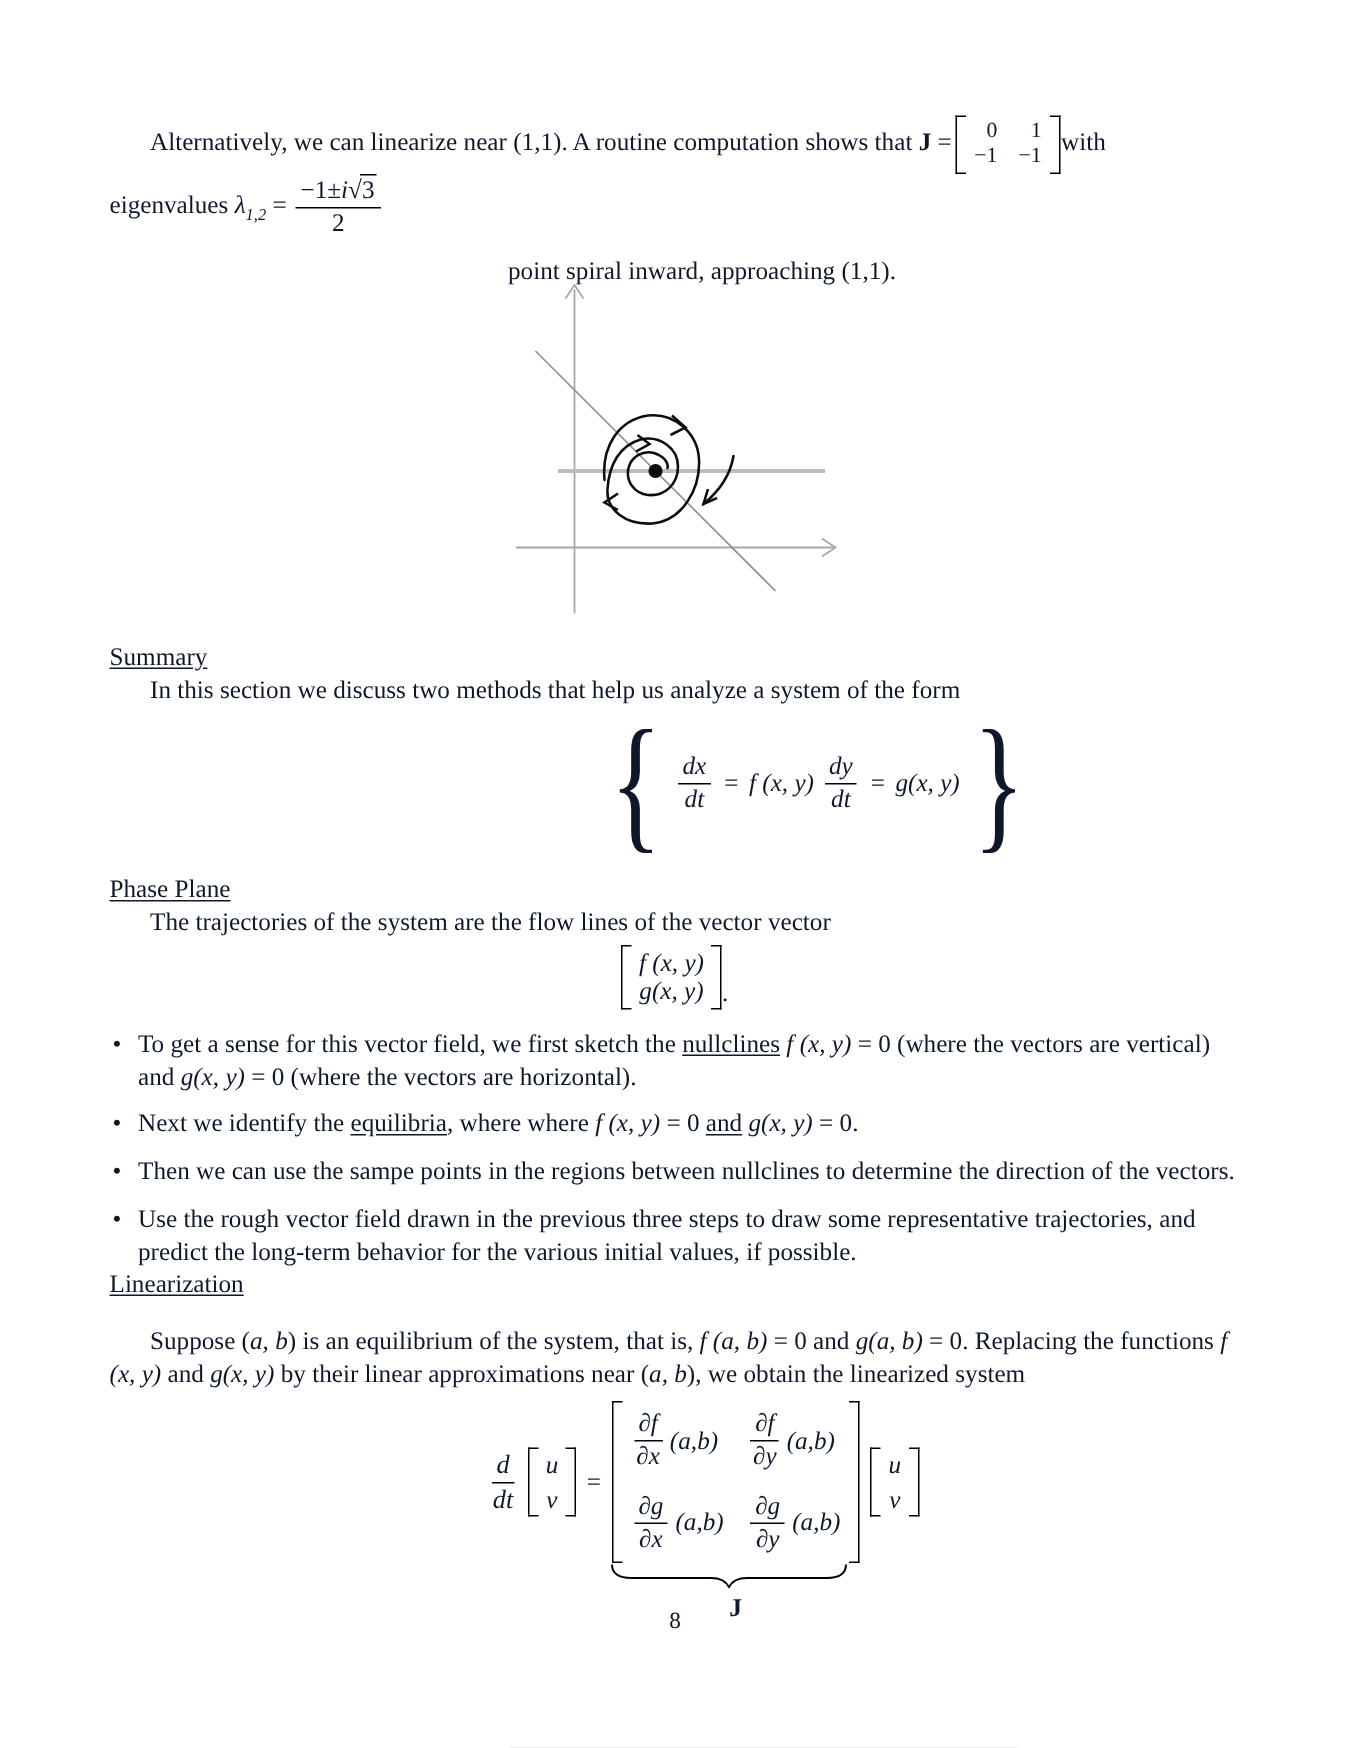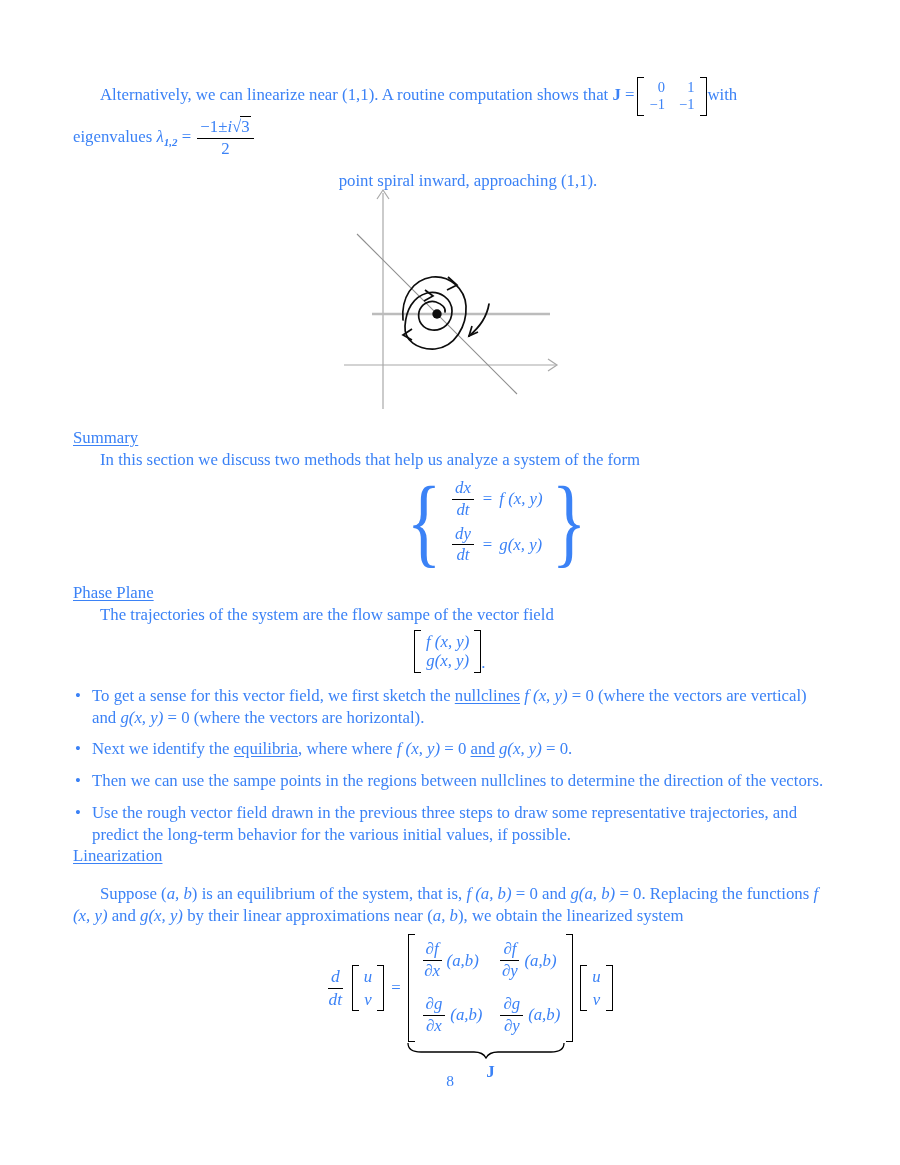--- a/index.html
+++ b/index.html
@@ -1,18 +1,18 @@
 <!DOCTYPE html>
 <html><head>
 <meta charset="utf-8">
 <style>
   html,body { margin:0; padding:0; background:#e8e8e8; }
   .page {
     position:relative; width:900px; height:1165px; background:#ffffff;
-    font-family:"Liberation Serif", serif; font-size:16.8px; color:#3b82f6;
+    font-family:"Liberation Serif", serif; font-size:16.8px; color:#0f172a;
     overflow:hidden; margin:0 auto;
   }
   .abs { position:absolute; }
   .line { line-height:22px; }
   .it { font-style:italic; }
   .b  { font-weight:bold; }
   .ul { text-decoration:underline; text-underline-offset:2px; }
   .heading { text-decoration:underline; text-underline-offset:2px; }
 
   
@@ -25,27 +25,27 @@
   .mat { display:inline-flex; align-items:stretch; vertical-align:middle; }
   .mat .bl { width:6px; border:1.6px solid #000; border-right:none; }
   .mat .br { width:6px; border:1.6px solid #000; border-left:none; }
   .mat .body { display:flex; flex-direction:column; justify-content:center;
                align-items:center; padding:2px 5px; line-height:1.15; }
   .mat .grid2 { display:grid; grid-template-columns:auto auto; column-gap:14px;
                 justify-items:end; align-items:center; padding:2px 6px; line-height:1.2; }
 
   .sqrt { letter-spacing:-1px; }
   .radicand { border-top:1.3px solid #000; padding:0 1px; }
-  sub.idx { font-size:11px;font-weight:bold; }
+  sub.idx { font-size:11px; }
 
   
   .sys { display:flex; align-items:center; }
   .curly { font-size:100px; line-height:92px; font-weight:400;
            transform:scaleX(0.72); display:block; }
-  .sys-rows { display:flex; flex-direction:column; gap:5px; margin:0 2px; }
+  .sys-rows { display:flex; flex-direction:row; gap:5px; margin:0 2px; }
   .sys-row { display:flex; align-items:center; gap:7px; }
 
   
   ul.bullets { list-style:none; margin:0; padding:0; }
   ul.bullets li { position:relative; padding-left:19px; margin-bottom:9px; line-height:22px; }
   ul.bullets .marker { position:absolute; left:2px; top:0; }
 
   
   .eqrow { display:flex; align-items:center; gap:7px; }
   .jwrap { position:relative; display:inline-flex; }
@@ -137,21 +137,21 @@
             <span class="den">dt</span>
           </span>
         <span>=</span>
         <span class="it">g(x, y)</span>
       </span>
     </span>
     <span class="curly">}</span>
   </div>
 
   <div class="abs heading" style="left:73px; top:583px;">Phase Plane</div>
-  <div class="abs line" style="left:100px; top:604px; width:760px;">The trajectories of the system are the flow sampe of the vector field</div>
+  <div class="abs line" style="left:100px; top:604px; width:760px;">The trajectories of the system are the flow lines of the vector vector</div>
 
   <div class="abs" style="left:414px; top:630px;">
     <span class="mat">
         <span class="bl"></span>
         <span class="body it">
           <span>f (x, y)</span>
           <span>g(x, y)</span>
         </span>
         <span class="br"></span>
       </span><span style="vertical-align:bottom;">.</span>

